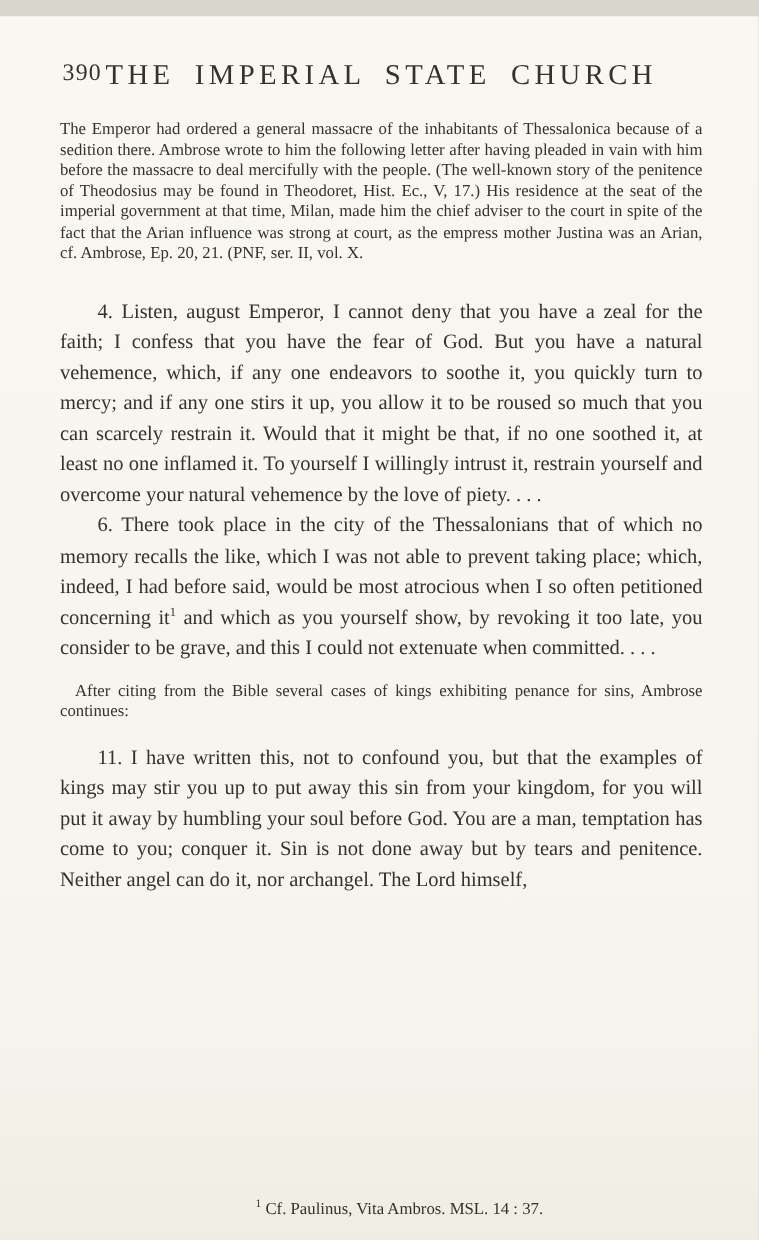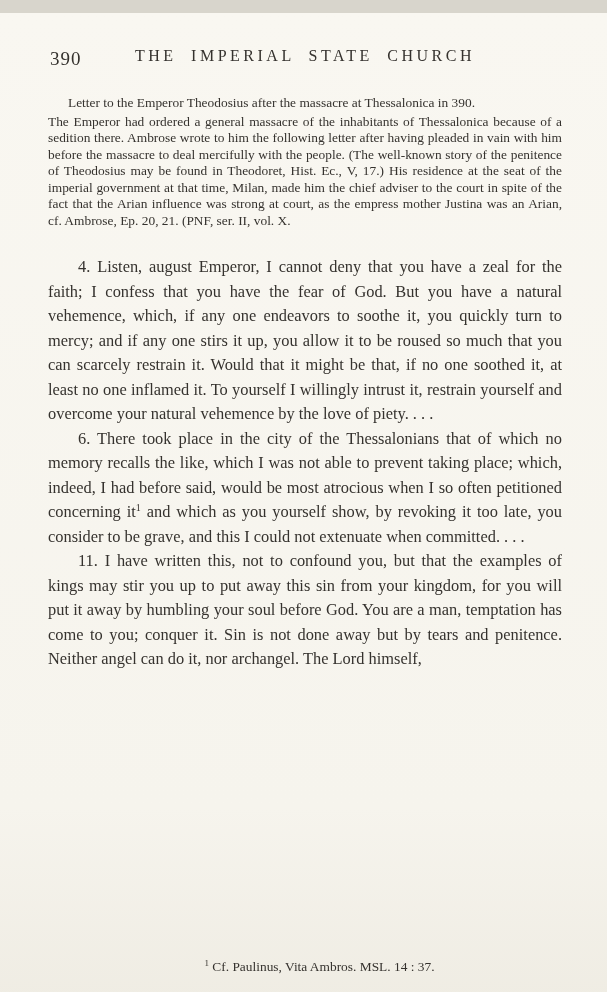--- a/index.html
+++ b/index.html
@@ -30,21 +30,21 @@
     text-align: center;
   }
   .pagenum {
     position: absolute;
     left: 2px;
     top: 1px;
     font-size: 19px;
     letter-spacing: 1px;
   }
   .title {
-    font-size: 16px;
+    font-size: 23px;
     letter-spacing: 3.5px;
     word-spacing: 7px;
     white-space: nowrap;
   }
   p { margin: 0; }
   .note {
     font-size: 13.4px;
     line-height: 16.5px;
     text-align: justify;
   }
@@ -88,28 +88,28 @@
 </head>
 <body>
 
 <div class="page">
 
   <div class="header">
     <span class="pagenum">390</span>
     <span class="title">THE IMPERIAL STATE CHURCH</span>
   </div>
 
-  <p class="note intro-note">Letter to the Emperor Theodosius after the massacre at Thessalonica in 390.</p>
 
   <p class="note editorial-note"><span>The Emperor had ordered a general massacre of the inhabitants of Thessalonica because of a sedition there.  Ambrose wrote to him the following letter after having pleaded in vain with him before the massacre to deal mercifully with the people.  (The well-known story of the penitence of Theodosius may be found in Theodoret, </span><span class="i">Hist. Ec.,</span><span> V, 17.)  His residence at the seat of the imperial government at that time, Milan, made him the chief adviser to the court in spite of the fact that the Arian influence was strong at court, as the empress mother Justina was an Arian, </span><span class="i">cf.</span><span> Ambrose, </span><span class="i">Ep.</span><span> 20, 21.  (PNF, ser. II, vol. X.</span></p>
 
   <p class="main">4.  Listen, august Emperor, I cannot deny that you have a zeal for the faith; I confess that you have the fear of God. But you have a natural vehemence, which, if any one endeavors to soothe it, you quickly turn to mercy; and if any one stirs it up, you allow it to be roused so much that you can scarcely restrain it.  Would that it might be that, if no one soothed it, at least no one inflamed it.  To yourself I willingly intrust it, restrain yourself and overcome your natural vehemence by the love of piety. . . .</p>
 
   <p class="main"><span>6.  There took place in the city of the Thessalonians that of which no memory recalls the like, which I was not able to prevent taking place; which, indeed, I had before said, would be most atrocious when I so often petitioned concerning it</span><sup class="ref">1</sup><span> and which as you yourself show, by revoking it too late, you consider to be grave, and this I could not extenuate when committed. . . .</span></p>
 
+  <p class="note connector-note">After citing from the Bible several cases of kings exhibiting penance for sins, Ambrose continues:</p>
 
   <p class="main">11.  I have written this, not to confound you, but that the examples of kings may stir you up to put away this sin from your kingdom, for you will put it away by humbling your soul before God.  You are a man, temptation has come to you; conquer it.  Sin is not done away but by tears and penitence. Neither angel can do it, nor archangel.  The Lord himself,</p>
 
   <p class="footnote"><sup class="ref">1</sup><span class="i"> Cf.</span><span> Paulinus, </span><span class="i">Vita Ambros.</span><span>  MSL.  14 : 37.</span></p>
 
   <div class="scan-shadow"></div>
 
 </div>
 
 </body></html>

